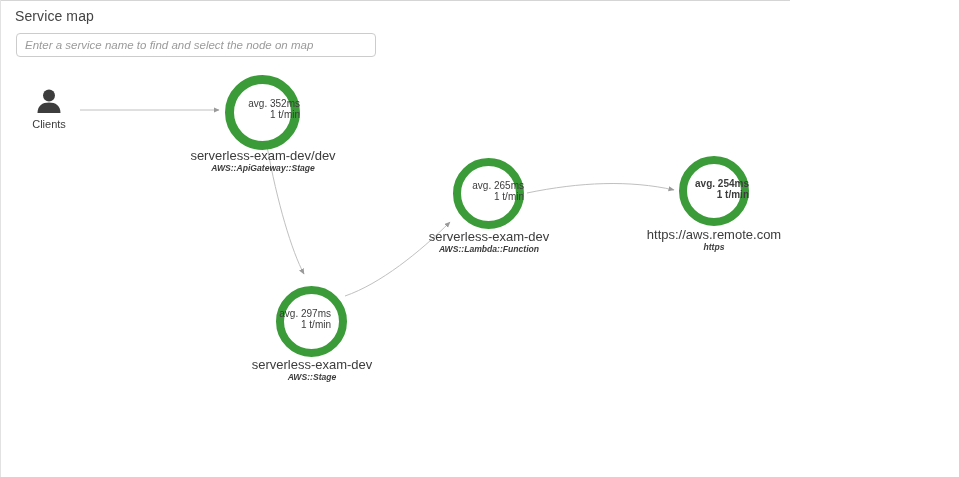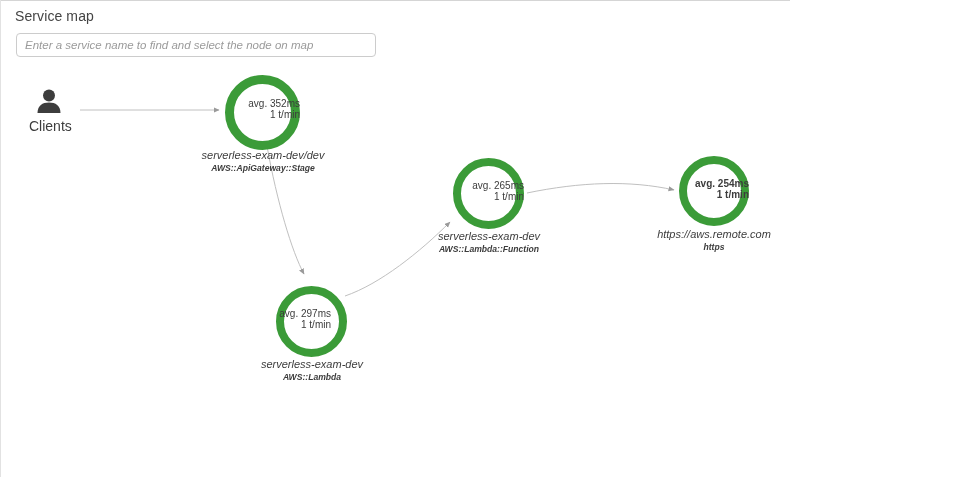--- a/index.html
+++ b/index.html
@@ -96,24 +96,23 @@
     line-height: 11px;
     white-space: nowrap;
   }
   .node-caption {
     position: absolute;
     text-align: center;
     white-space: nowrap;
     transform: translateX(-50%);
   }
   .node-name {
-    font-size: 11px;
+    font-size: 13px;
     color: #3c3c3c;
     line-height: 13px;
-    font-style: italic;
   }
   .node-type {
     font-size: 8.6px;
     color: #3c3c3c;
     font-style: italic;
     line-height: 13px;
     font-weight: bold;
   }
   
   .clients-node {
@@ -125,21 +124,21 @@
   }
   .clients-icon {
     display: block;
     margin: 0 auto;
     width: 30px;
     height: 30px;
   }
   .clients-label {
     display: block;
     margin-top: 2px;
-    font-size: 14px;
+    font-size: 11px;
     color: #3c3c3c;
   }
 </style>
 </head>
 <body>
 
 <div id="app">
 
   <div class="panel-top-border"></div>
   <div class="panel-left-border"></div>
@@ -219,18 +218,18 @@
     </div>
 
     <div class="node">
       <div class="ring" style="left:276px; top:224px; width:71px; height:71px; border-width:8px;"></div>
       <div class="ring-metrics" style="left:260px; top:246px; width:71px;">
         <div>avg. 297ms</div>
         <div>1 t/min</div>
       </div>
       <div class="node-caption" style="left:312px; top:296px;">
         <div class="node-name">serverless-exam-dev</div>
-        <div class="node-type">AWS::Lambda</div>
+        <div class="node-type">AWS::Stage</div>
       </div>
     </div>
 
   </div>
 </div>
 
 </body></html>

